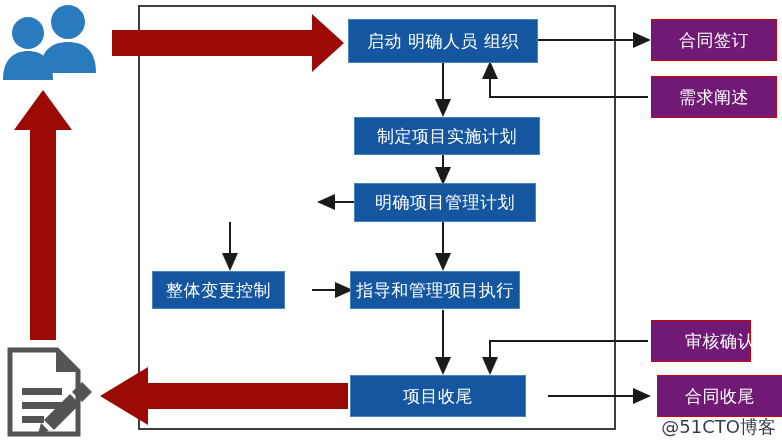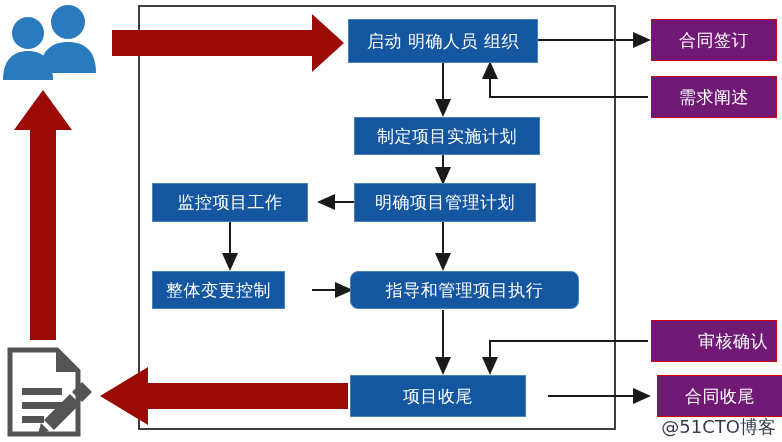--- a/index.html
+++ b/index.html
@@ -131,49 +131,46 @@
   </svg>
 
   <div class="node blue" style="left:348px; top:19px; width:190px; height:44px;">
     <span>启动  明确人员  组织</span>
   </div>
 
   <div class="node blue" style="left:354px; top:117px; width:186px; height:38px;">
     <span>制定项目实施计划</span>
   </div>
 
-  <div class="node blue" style="left:152px; top:183px; width:156px; height:39px;">
-    <span>监控项目工作</span>
-  </div>
 
   <div class="node blue" style="left:354px; top:183px; width:182px; height:39px;font-family:Liberation Serif, serif;">
     <span>明确项目管理计划</span>
   </div>
 
   <div class="node blue" style="left:152px; top:271px; width:133px; height:38px;">
     <span>整体变更控制</span>
   </div>
 
-  <div class="node blue" style="left:350px; top:271px; width:229px; height:38px;border-radius:8px;">
+  <div class="node blue" style="left:350px; top:271px; width:170px; height:38px;">
     <span>指导和管理项目执行</span>
   </div>
 
   <div class="node blue" style="left:350px; top:375px; width:176px; height:42px;">
     <span>项目收尾</span>
   </div>
 
   <div class="node red" style="left:651px; top:19px; width:126px; height:42px;">
     <span>合同签订</span>
   </div>
 
   <div class="node red" style="left:651px; top:76px; width:126px; height:42px;">
     <span>需求阐述</span>
   </div>
 
-  <div class="node red" style="left:651px; top:320px; width:126px; height:42px;padding-left:38px;">
+  <div class="node red" style="left:651px; top:320px; width:100px; height:42px;padding-left:38px;">
     <span>审核确认</span>
   </div>
 
   <div class="node red" style="left:651px; top:375px; width:126px; height:42px;margin-left:6px;">
     <span>合同收尾</span>
   </div>
 
   <div class="watermark">@51CTO博客</div>
 
 </div>

